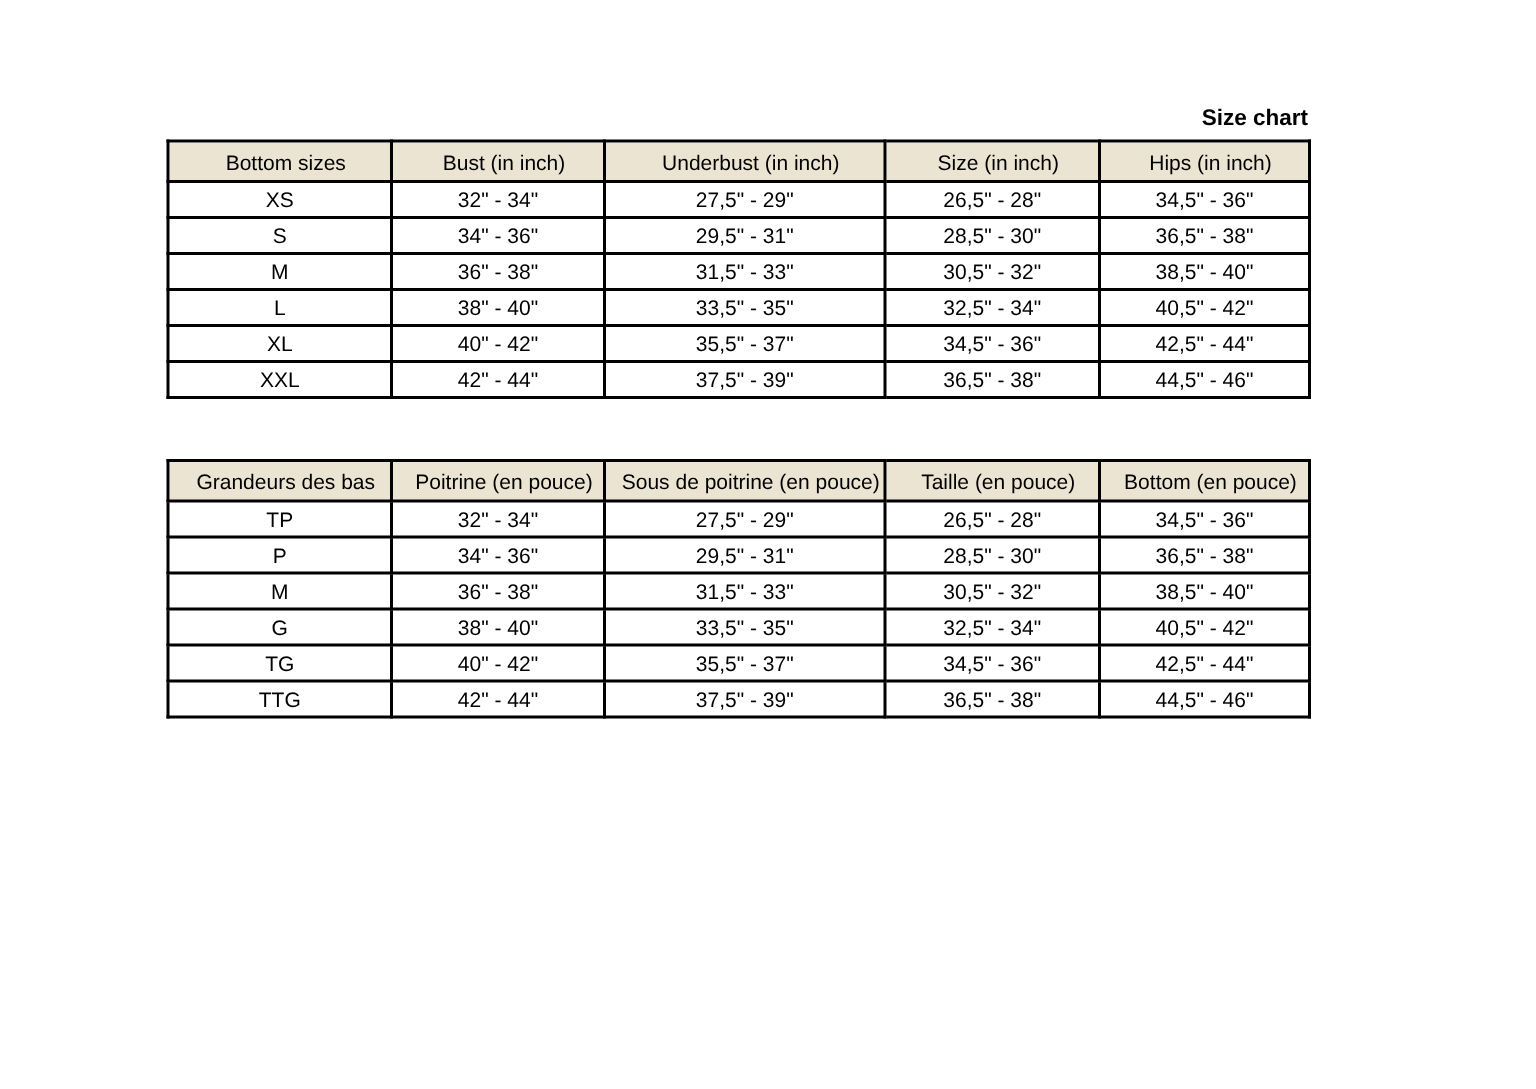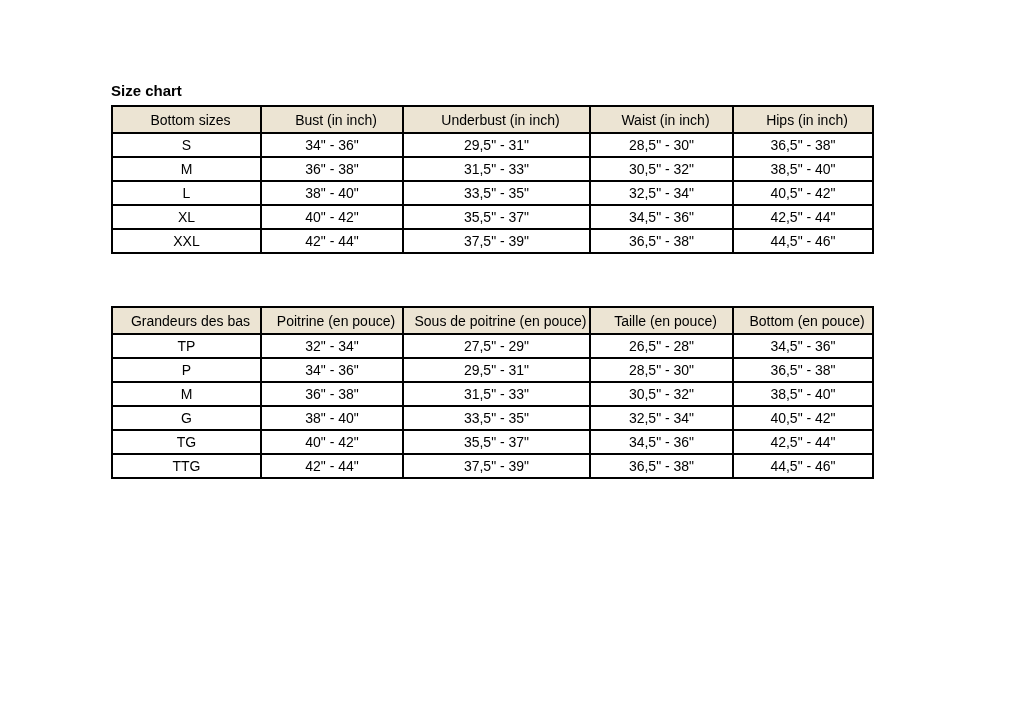--- a/index.html
+++ b/index.html
@@ -15,23 +15,23 @@
   .table-section {
     position: absolute;
     left: 111px;
     width: 761px;
   }
   #section-0 { top: 71px; }
   #section-1 { top: 306px; }
   .table-title {
     font-size: 15px;
     font-weight: bold;
-    text-align: left;
+    text-align: right;
     line-height: 16px;
-    margin: 12px 0 6px 0;
+    margin: 0 0 6px 0;
   }
   table.size-table {
     border-collapse: collapse;
     table-layout: fixed;
     width: 761px;
   }
   table.size-table th,
   table.size-table td {
     border: 2px solid #000000;
     text-align: center;
@@ -63,25 +63,32 @@
       <col style="width:142px">
       <col style="width:187px">
       <col style="width:143px">
       <col style="width:140px">
     </colgroup>
   <thead>
         <tr>
           <th>Bottom sizes</th>
           <th>Bust (in inch)</th>
           <th>Underbust (in inch)</th>
-          <th>Waist (in inch)</th>
+          <th>Size (in inch)</th>
           <th>Hips (in inch)</th>
         </tr>
       </thead>
       <tbody>
+        <tr>
+          <td>XS</td>
+          <td>32" - 34"</td>
+          <td>27,5" - 29"</td>
+          <td>26,5" - 28"</td>
+          <td>34,5" - 36"</td>
+        </tr>
         <tr>
           <td>S</td>
           <td>34" - 36"</td>
           <td>29,5" - 31"</td>
           <td>28,5" - 30"</td>
           <td>36,5" - 38"</td>
         </tr>
         <tr>
           <td>M</td>
           <td>36" - 38"</td>

